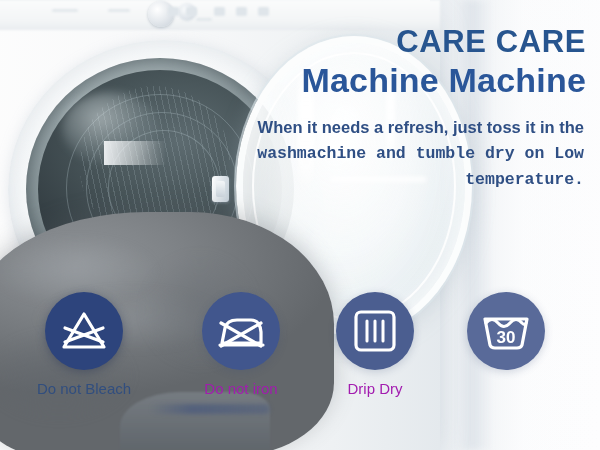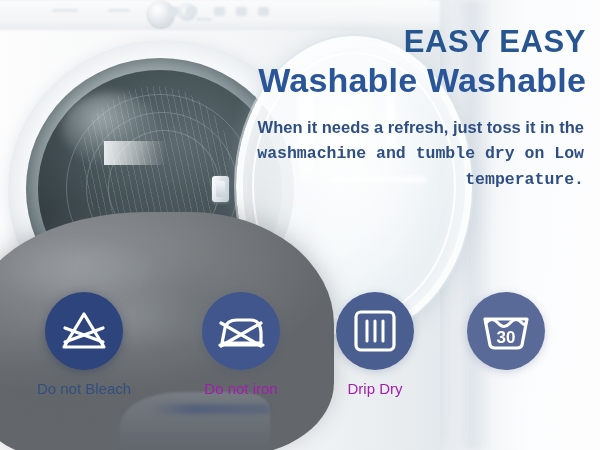--- a/index.html
+++ b/index.html
@@ -364,22 +364,22 @@
 
     <div class="blanket"></div>
     <div class="fold" style="left:-10px; top:236px; width:170px; height:70px; background:radial-gradient(ellipse at 50% 50%, rgba(158,163,168,.55) 0%, rgba(0,0,0,0) 70%);"></div>
     <div class="fold" style="left:36px; top:288px; width:190px; height:62px; background:radial-gradient(ellipse at 50% 50%, rgba(148,153,158,.45) 0%, rgba(0,0,0,0) 72%);"></div>
     <div class="fold" style="left:-16px; top:330px; width:150px; height:92px; background:radial-gradient(ellipse at 50% 50%, rgba(96,101,107,.55) 0%, rgba(0,0,0,0) 72%);"></div>
     <div class="fold" style="left:140px; top:250px; width:120px; height:120px; background:radial-gradient(ellipse at 50% 50%, rgba(104,109,115,.45) 0%, rgba(0,0,0,0) 70%);"></div>
     <div class="blanket-edge"></div>
     <div class="blanket-hem"></div>
   </div>
 
-  <div class="headline">EASY EASY</div>
-  <div class="subhead">Washable Washable</div>
+  <div class="headline">CARE CARE</div>
+  <div class="subhead">Machine Machine</div>
 
   <div class="body-copy">
     <span>When it needs a refresh, just toss it in the</span>
     <span class="l2">washmachine and tumble dry on Low temperature.</span>
   </div>
   <div class="fade-left"></div>
 
   <div class="badges">
 
     <div class="badge" id="badge-0" style="left:19px;">

